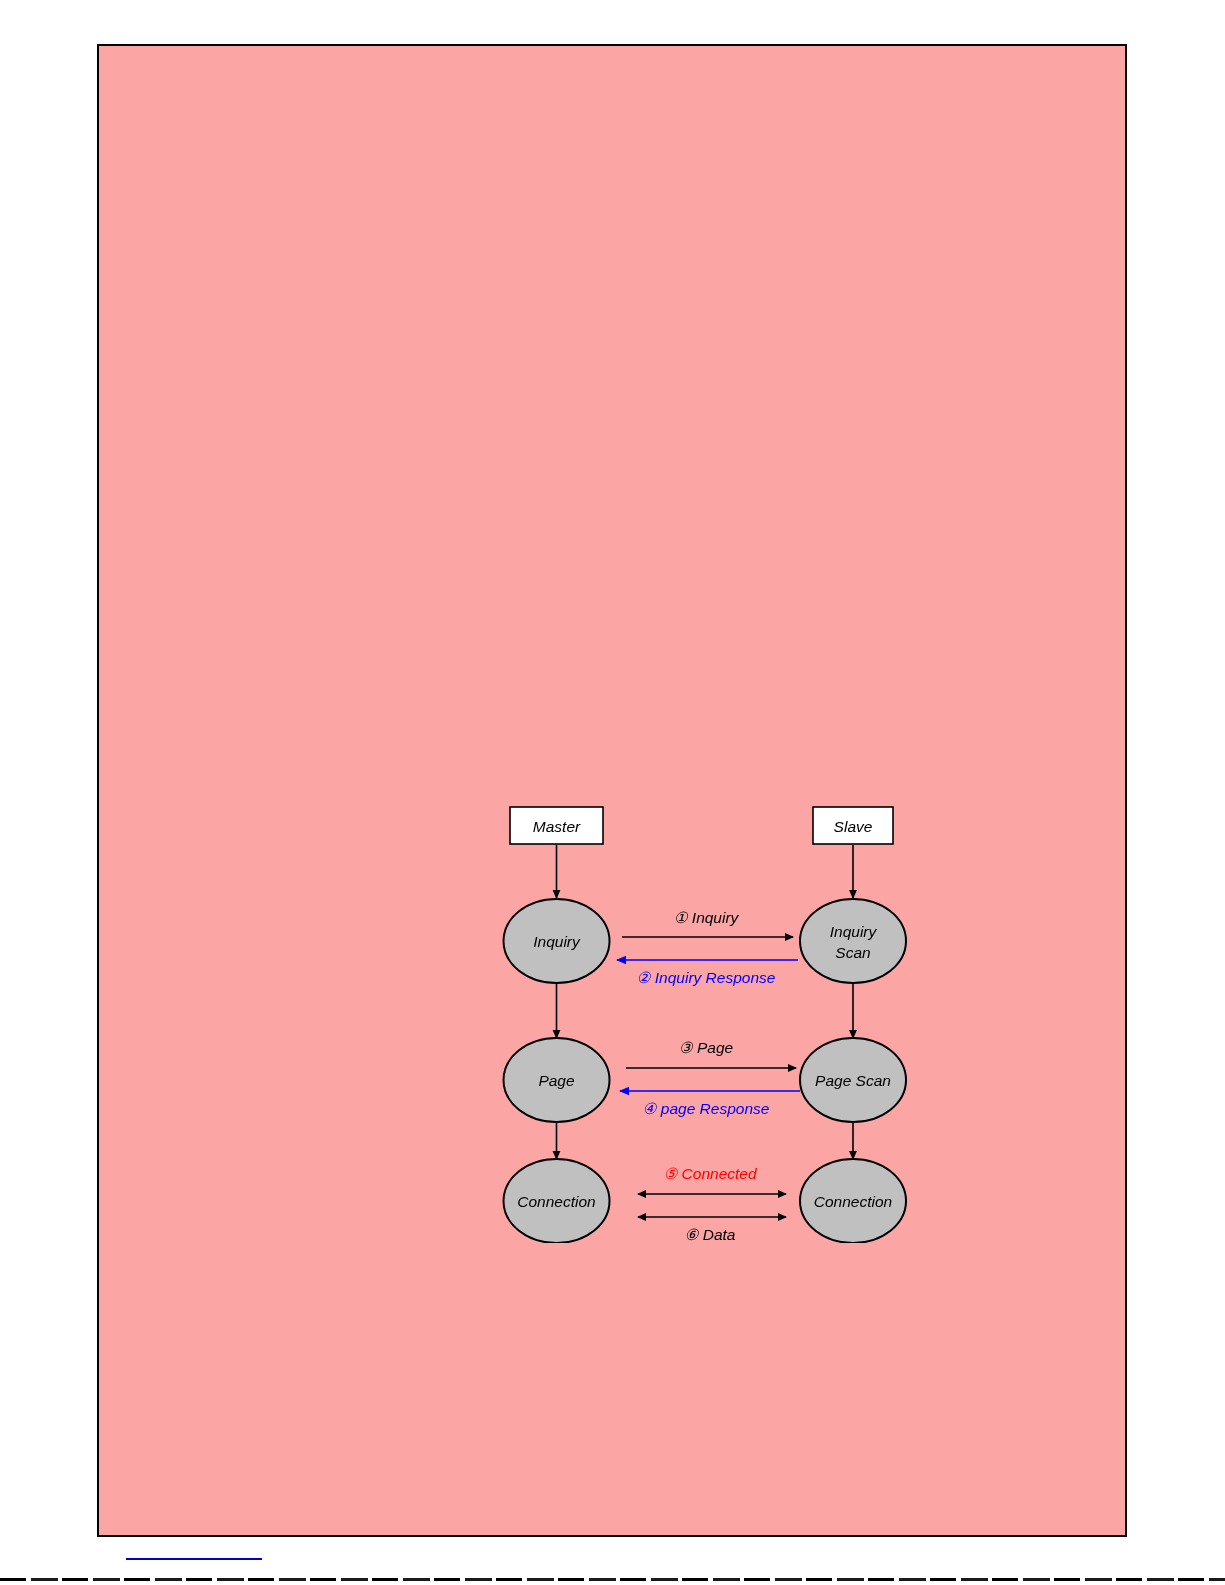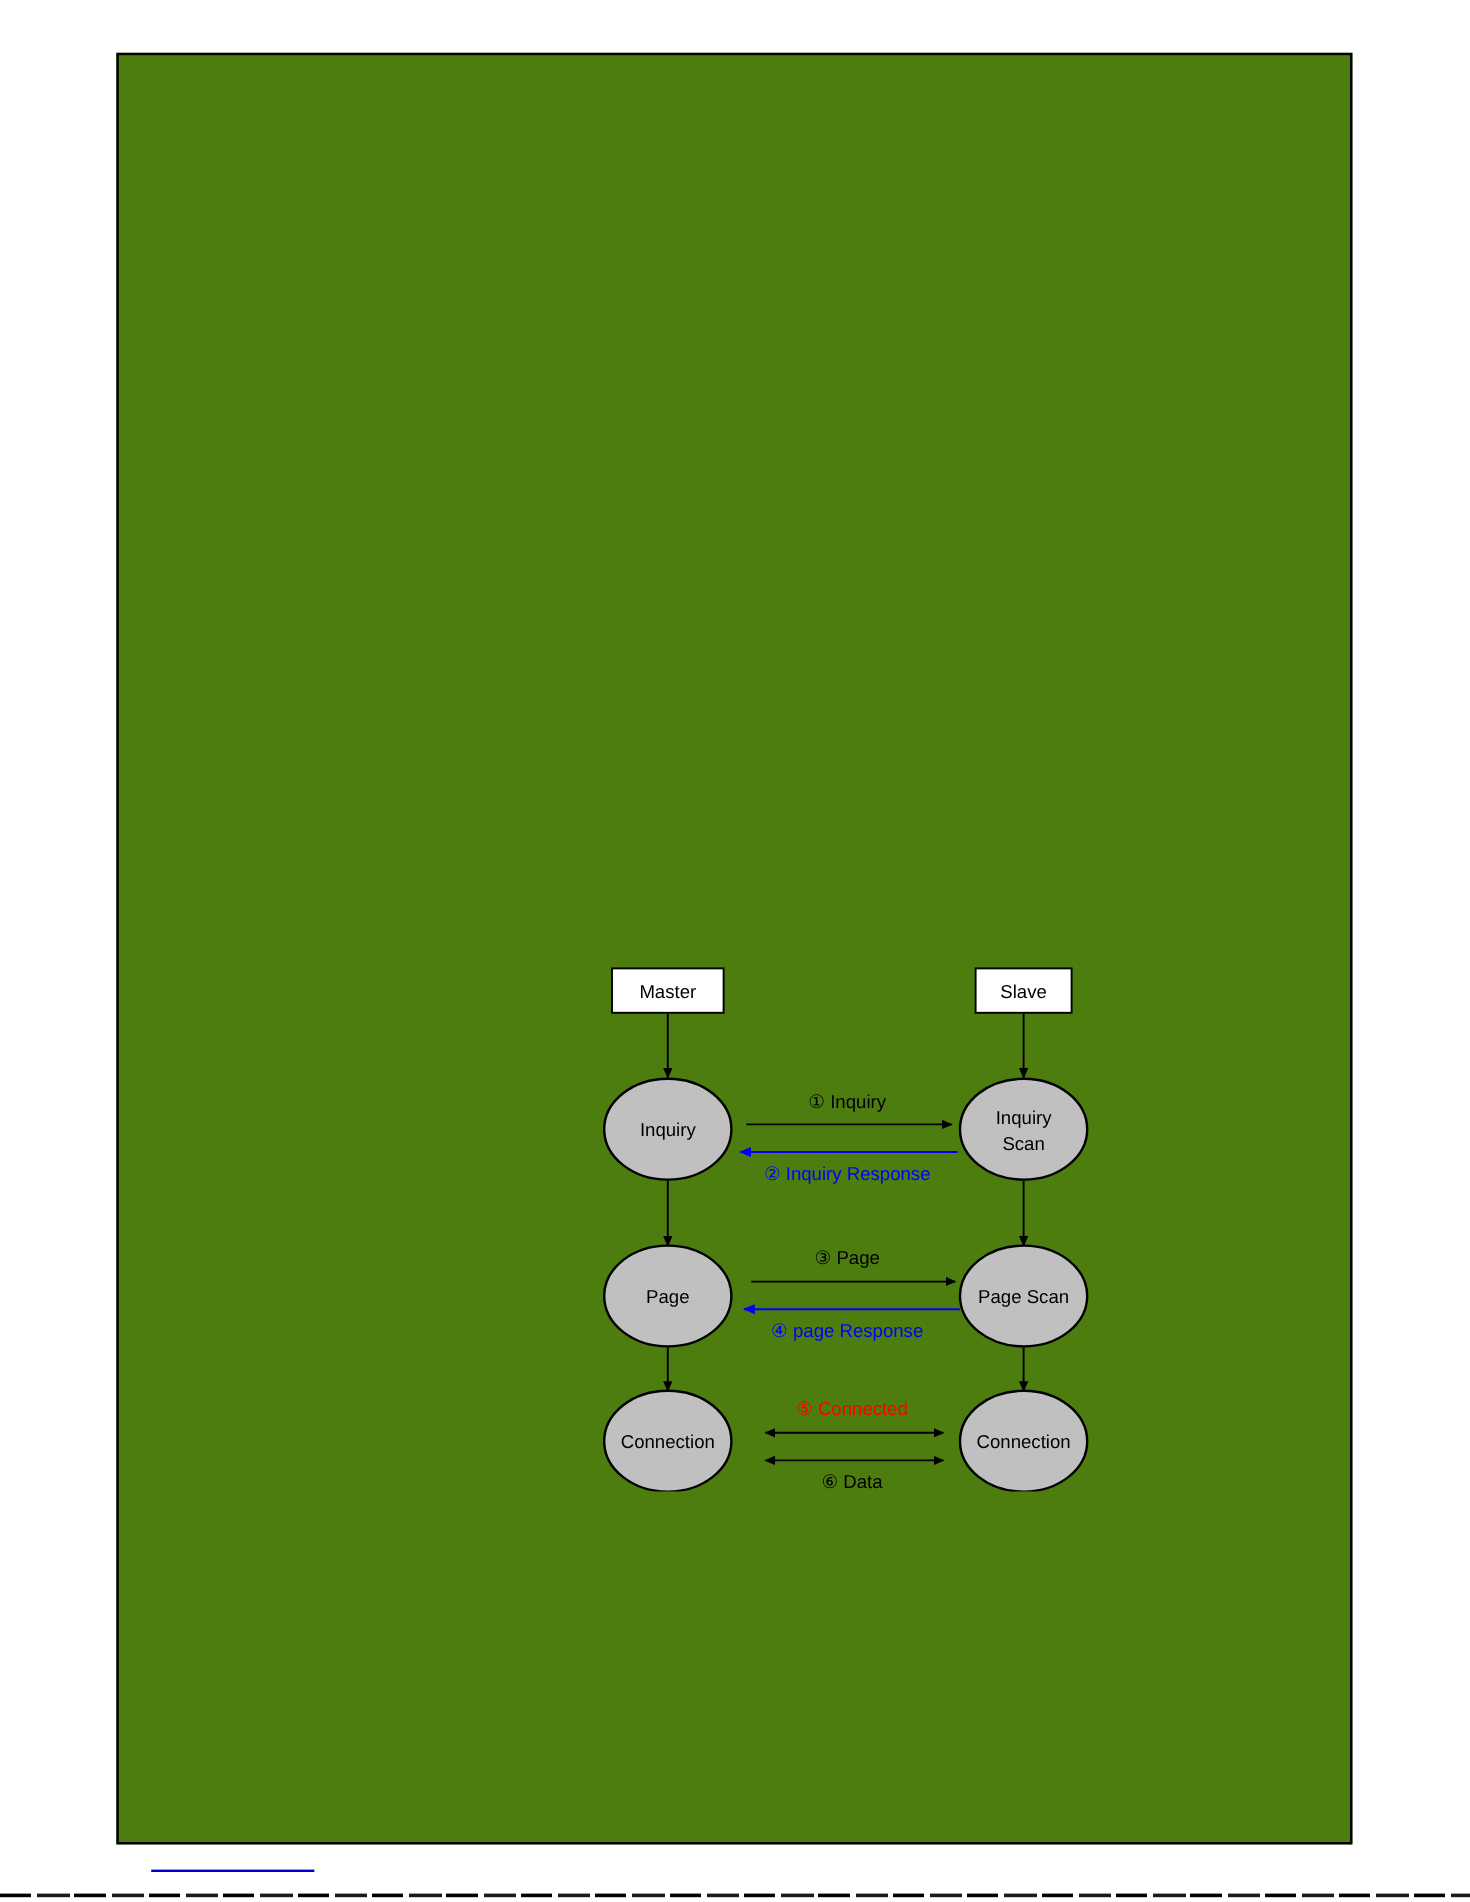--- a/index.html
+++ b/index.html
@@ -18,21 +18,22 @@
 
   
   #page-sheet {
     position: absolute;
     left: 97px;
     top: 44px;
     width: 1030px;
     height: 1493px;
     border: 2px solid #000000;
     box-sizing: border-box;
-    background: #4d7c0f;
+    background: #fca5a5;
+    font-style: italic;
   }
 
   
   #figure {
     position: absolute;
     left: 399px;
     top: 757px;
     width: 420px;
     height: 440px;
   }

